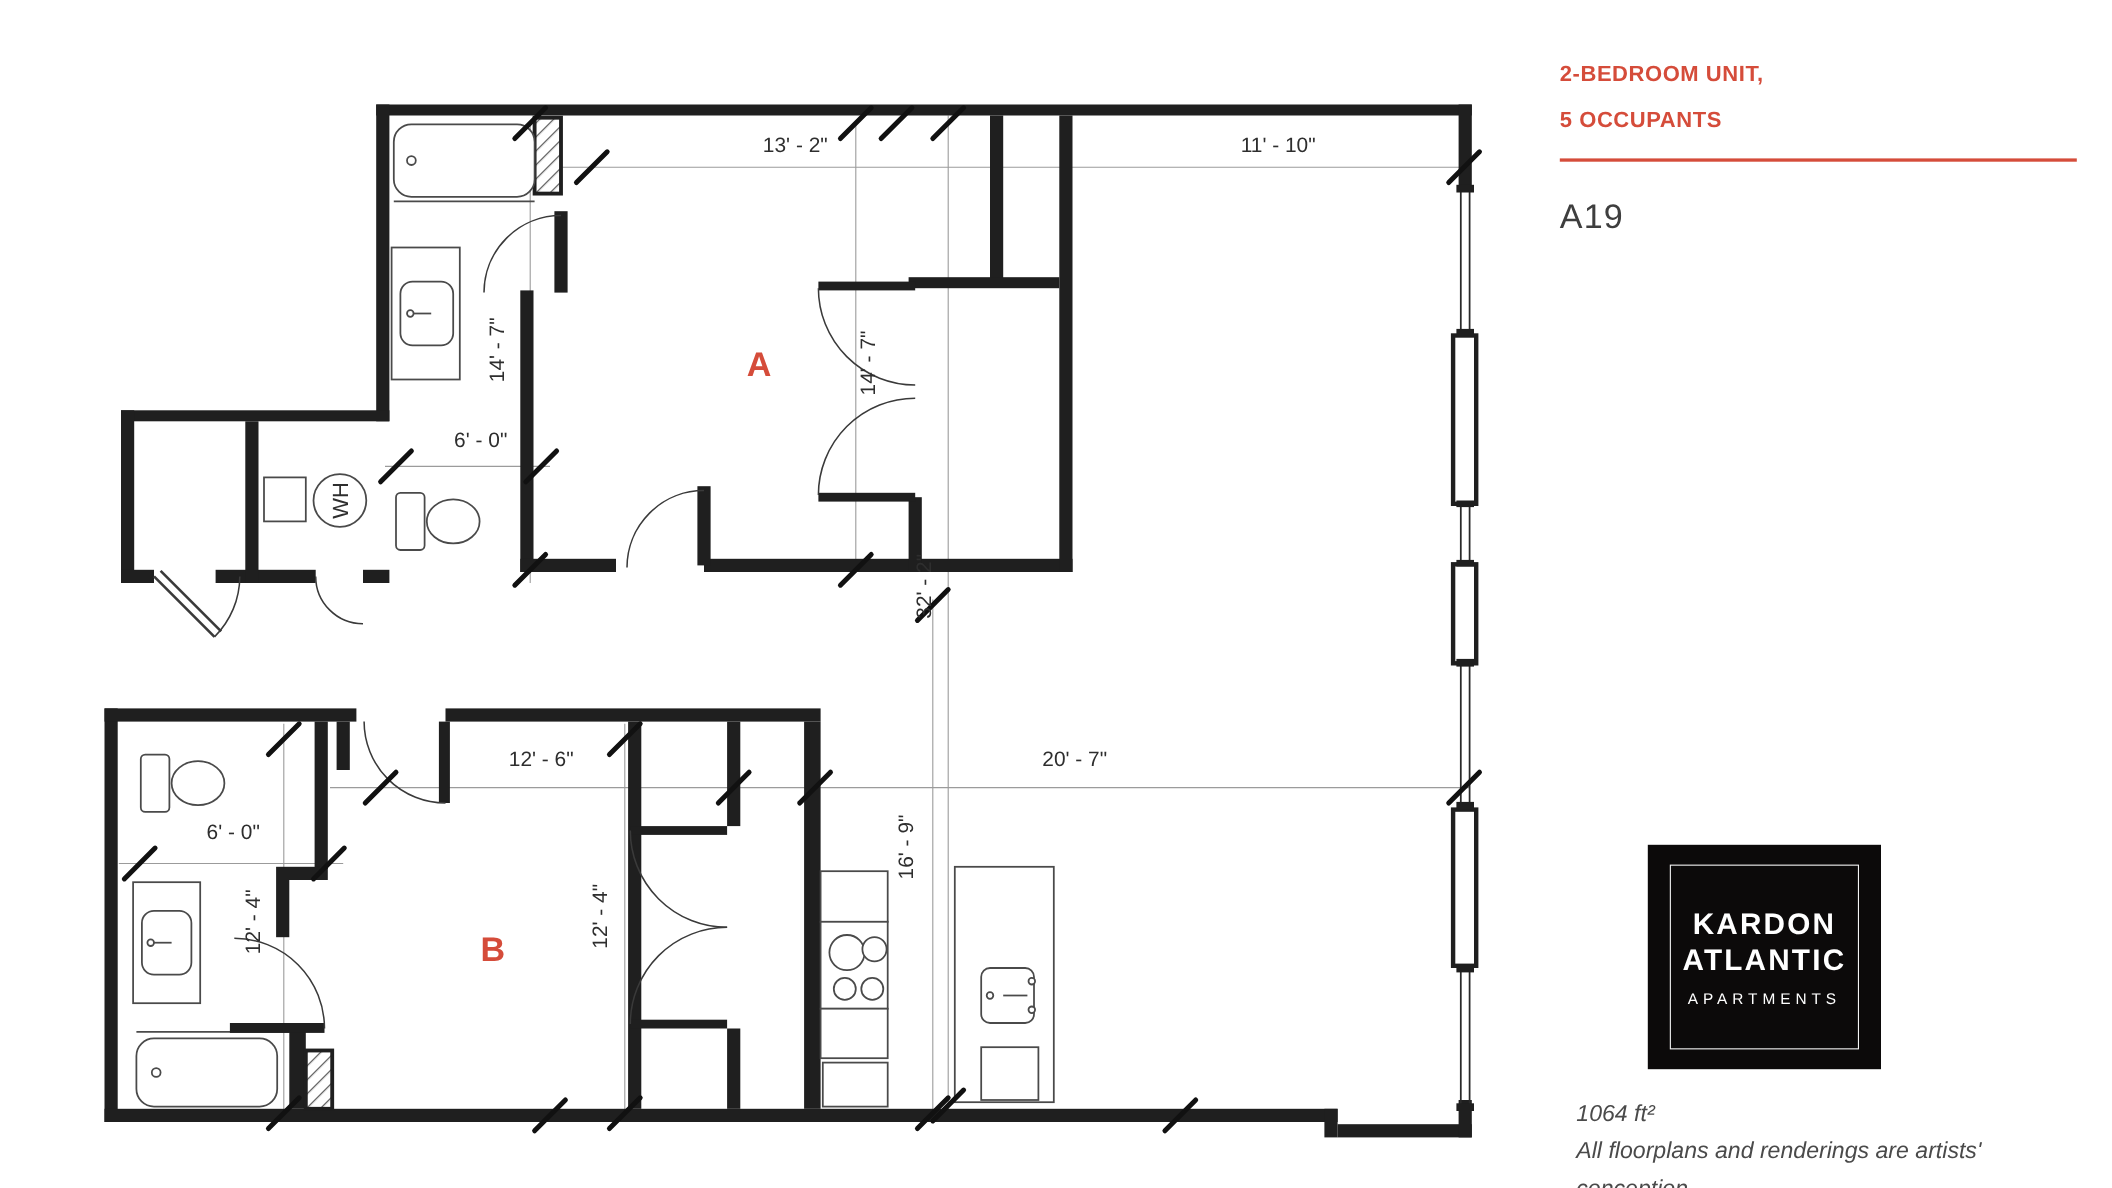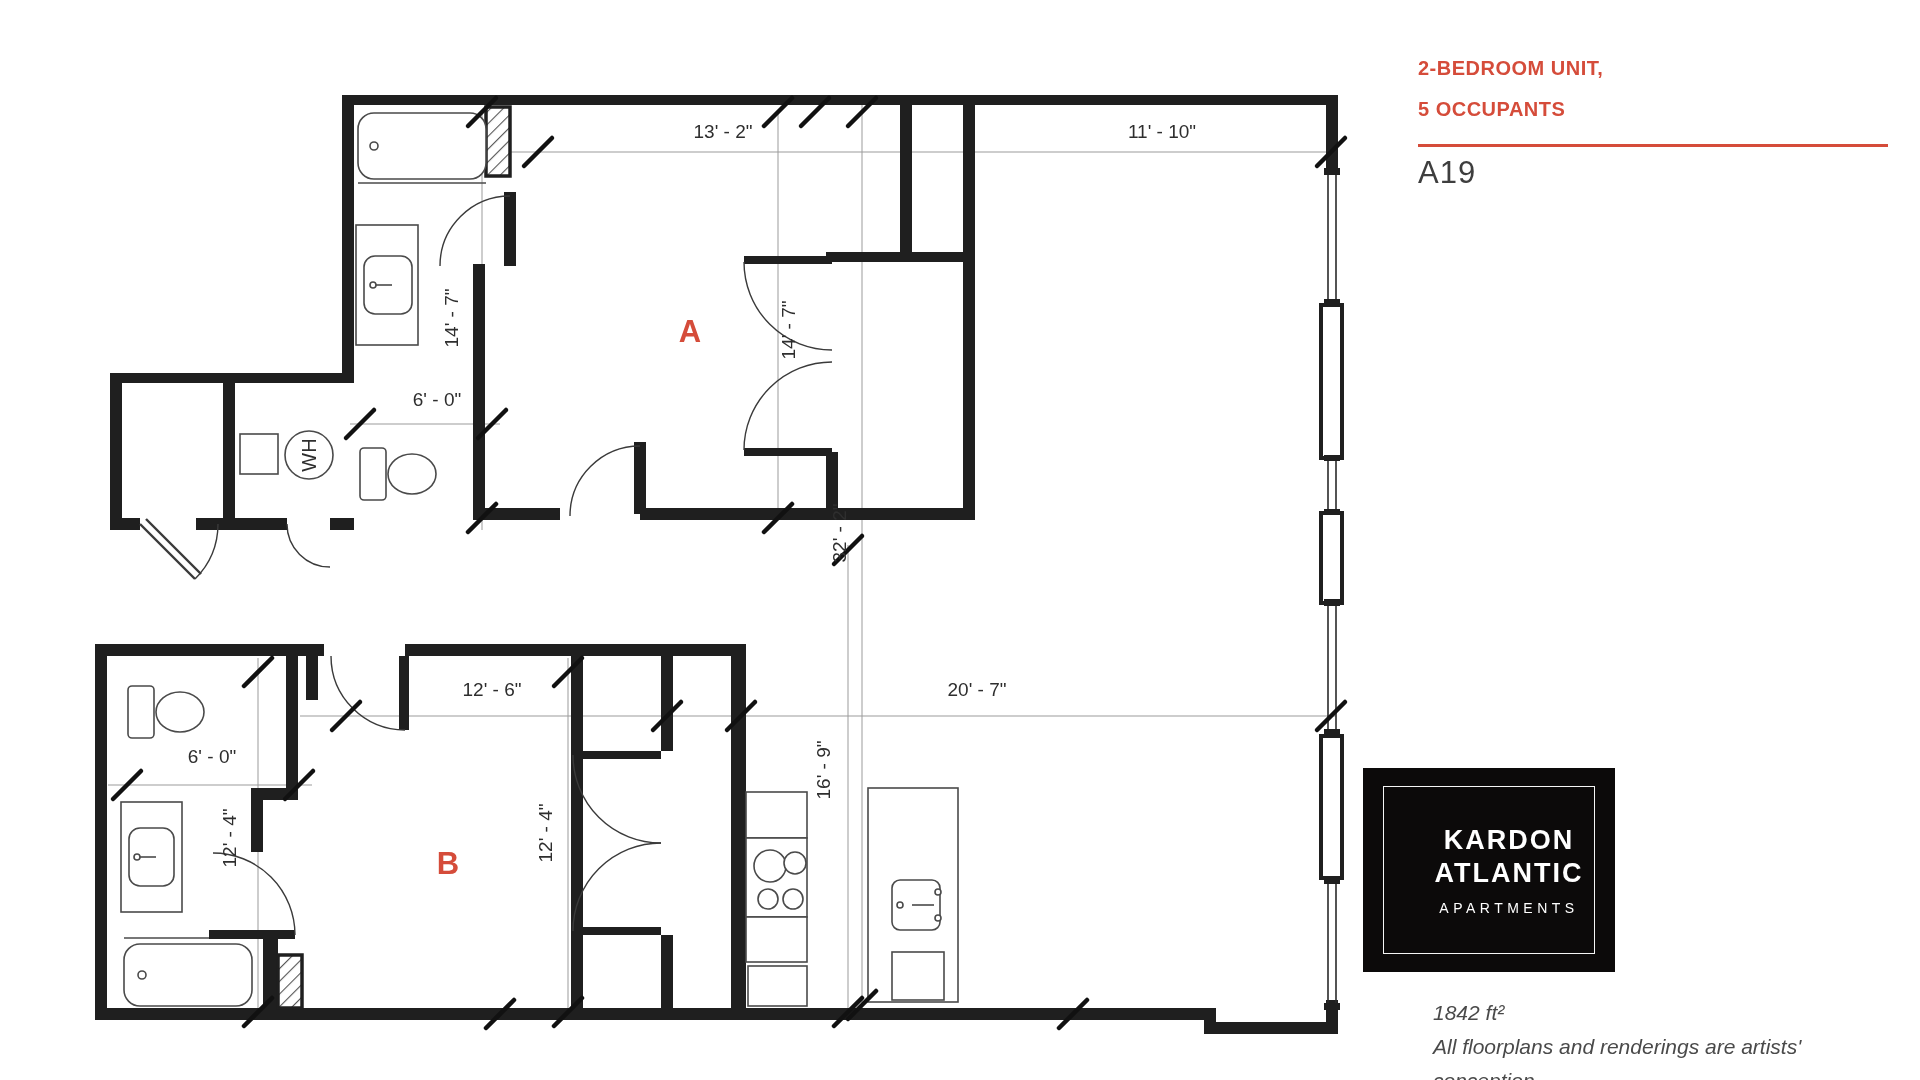--- a/index.html
+++ b/index.html
@@ -7,23 +7,23 @@
   .stage{position:relative;width:1920px;height:1080px;background:#fff;}
   svg{position:absolute;left:0;top:0;}
   svg text{font-family:"Liberation Sans", sans-serif;fill:#2e2e2e;}
   .dim{font-size:19px;}
   .roomlbl{font-size:31px;font-weight:bold;fill:#d54c3a;}
   .whlbl{font-size:20px;fill:#2e2e2e;}
   
   .head{position:absolute;left:1418px;top:48px;width:470px;}
   .head .t{color:#d54c3a;font-size:20px;font-weight:bold;line-height:41px;letter-spacing:.5px;}
   .head .rule{width:470px;height:3px;background:#d54c3a;margin-top:14px;}
-  .head .code{color:#3e3e3e;font-size:31px;margin-top:8px;letter-spacing:1px;}
-  .logo{position:absolute;left:1363px;top:768px;width:212px;height:204px;background:#0c0a0a;
-    display:flex;flex-direction:column;align-items:center;justify-content:center;padding-left:40px;}
+  .head .code{color:#3e3e3e;font-size:31px;margin-top:32px;letter-spacing:1px;}
+  .logo{position:absolute;left:1498px;top:768px;width:212px;height:204px;background:#0c0a0a;
+    display:flex;flex-direction:column;align-items:center;justify-content:center;}
   .logo .frame{position:absolute;left:20px;top:18px;right:20px;bottom:18px;border:1.5px solid #f5f5f5;}
   .logo .l1,.logo .l2{color:#fff;font-size:27px;font-weight:bold;letter-spacing:2px;line-height:33px;}
   .logo .l3{color:#fff;font-size:14px;letter-spacing:4.5px;margin-top:10px;}
   .foot{position:absolute;left:1433px;top:996px;width:480px;color:#4a4a4a;font-style:italic;font-size:21px;line-height:34px;}
 </style>
 </head>
 <body>
 
 <div class="stage">
 
@@ -272,18 +272,18 @@
 </div>
 
 <div class="logo">
   <div class="frame"></div>
   <div class="l1">KARDON</div>
   <div class="l2">ATLANTIC</div>
   <div class="l3">APARTMENTS</div>
 </div>
 
 <div class="foot">
-  <div>1842 ft²</div>
+  <div>1064 ft²</div>
   <div>All floorplans and renderings are artists' conception.</div>
 
 </div>
 
 </div>
 
 </body></html>

